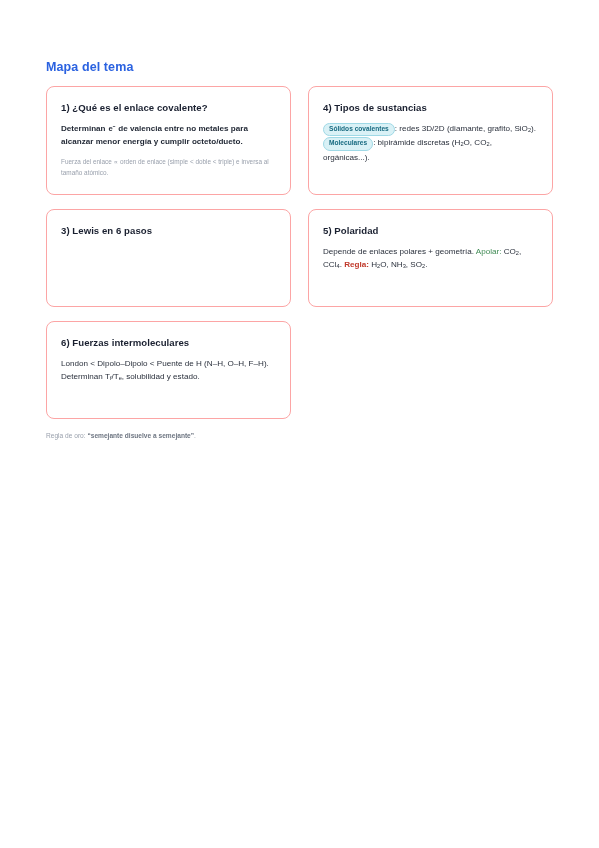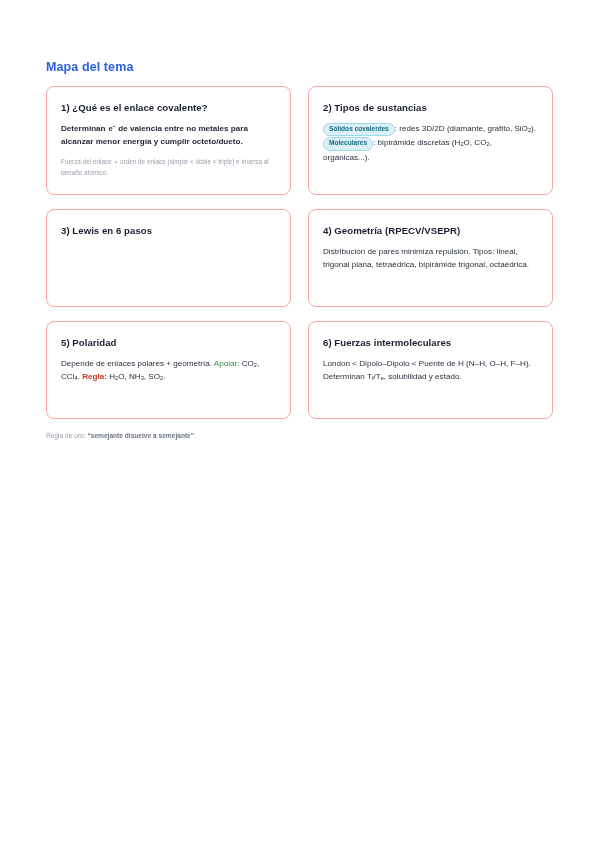--- a/index.html
+++ b/index.html
@@ -107,37 +107,33 @@
 
     <div class="card">
       <div class="card-title">1) ¿Qué es el enlace covalente?</div>
       <p class="card-body strongish">
         <span>Determinan</span><span class="kbd">e⁻</span><span>de valencia entre no metales para alcanzar menor energía y cumplir octeto/dueto.</span>
       </p>
       <p class="note">Fuerza del enlace ∝ orden de enlace (simple &lt; doble &lt; triple) e inversa al tamaño atómico.</p>
     </div>
 
     <div class="card">
-      <div class="card-title">2) Tipos de sustancias</div>
+      <div class="card-title">4) Tipos de sustancias</div>
       <p class="card-body">
         <span class="chip">Sólidos covalentes</span><span>: redes 3D/2D (diamante, grafito, SiO</span><sub>2</sub><span>).</span>
       </p>
       <p class="card-body">
         <span class="chip">Moleculares</span><span>: bipirámide discretas (H</span><sub>2</sub><span>O, CO</span><sub>2</sub><span>, orgánicas...).</span>
       </p>
     </div>
 
     <div class="card">
       <div class="card-title">3) Lewis en 6 pasos</div>
     </div>
 
-    <div class="card">
-      <div class="card-title">4) Geometría (RPECV/VSEPR)</div>
-      <p class="card-body">Distribución de pares minimiza repulsión. Tipos: lineal, trigonal plana, tetraédrica, bipirámide trigonal, octaédrica.</p>
-    </div>
 
     <div class="card">
       <div class="card-title">5) Polaridad</div>
       <p class="card-body">
         <span>Depende de enlaces polares + geometría. </span><span class="green">Apolar:</span><span>
           <span>CO</span><sub>2</sub><span>, </span><span>CCl</span><sub>4</sub><span>. </span></span><span class="red">Regla:</span><span>
           <span>H</span><sub>2</sub><span>O</span><span>, </span><span>NH</span><sub>3</sub><span>, </span><span>SO</span><sub>2</sub><span>.</span></span>
       </p>
     </div>
 

